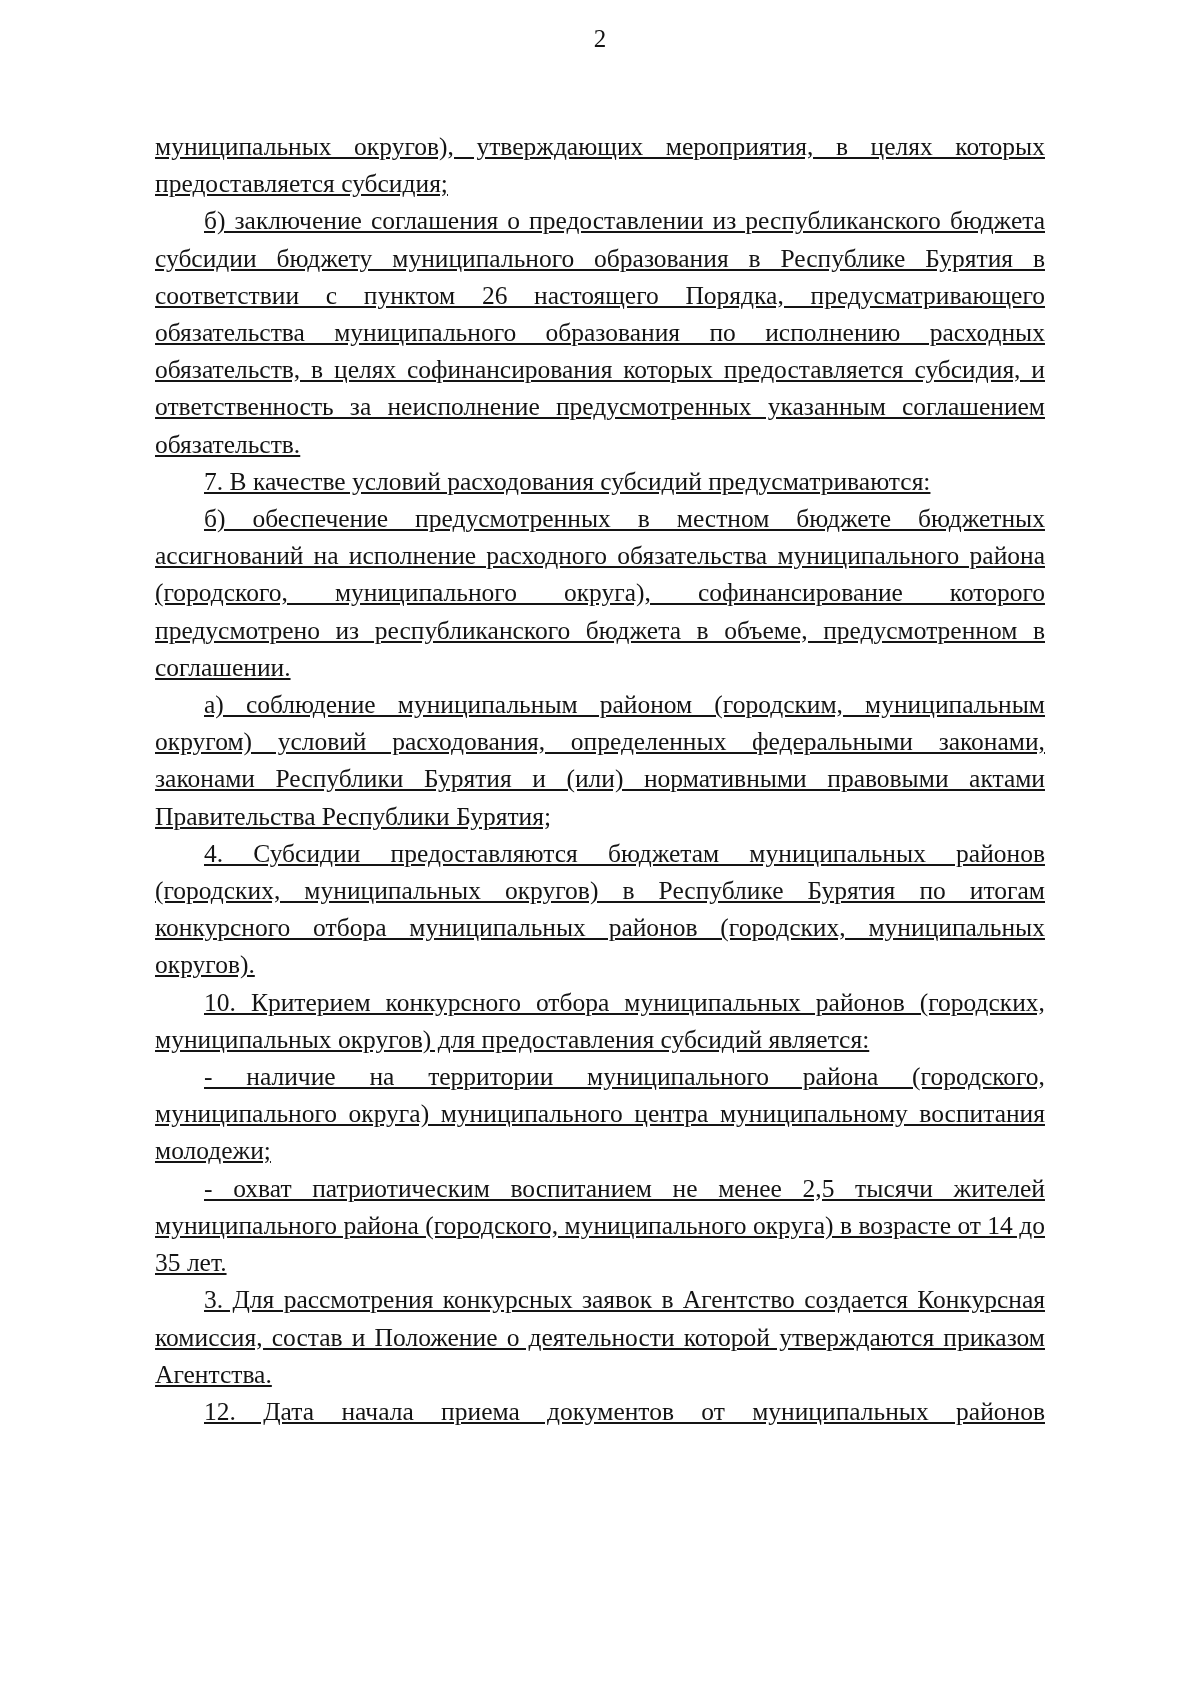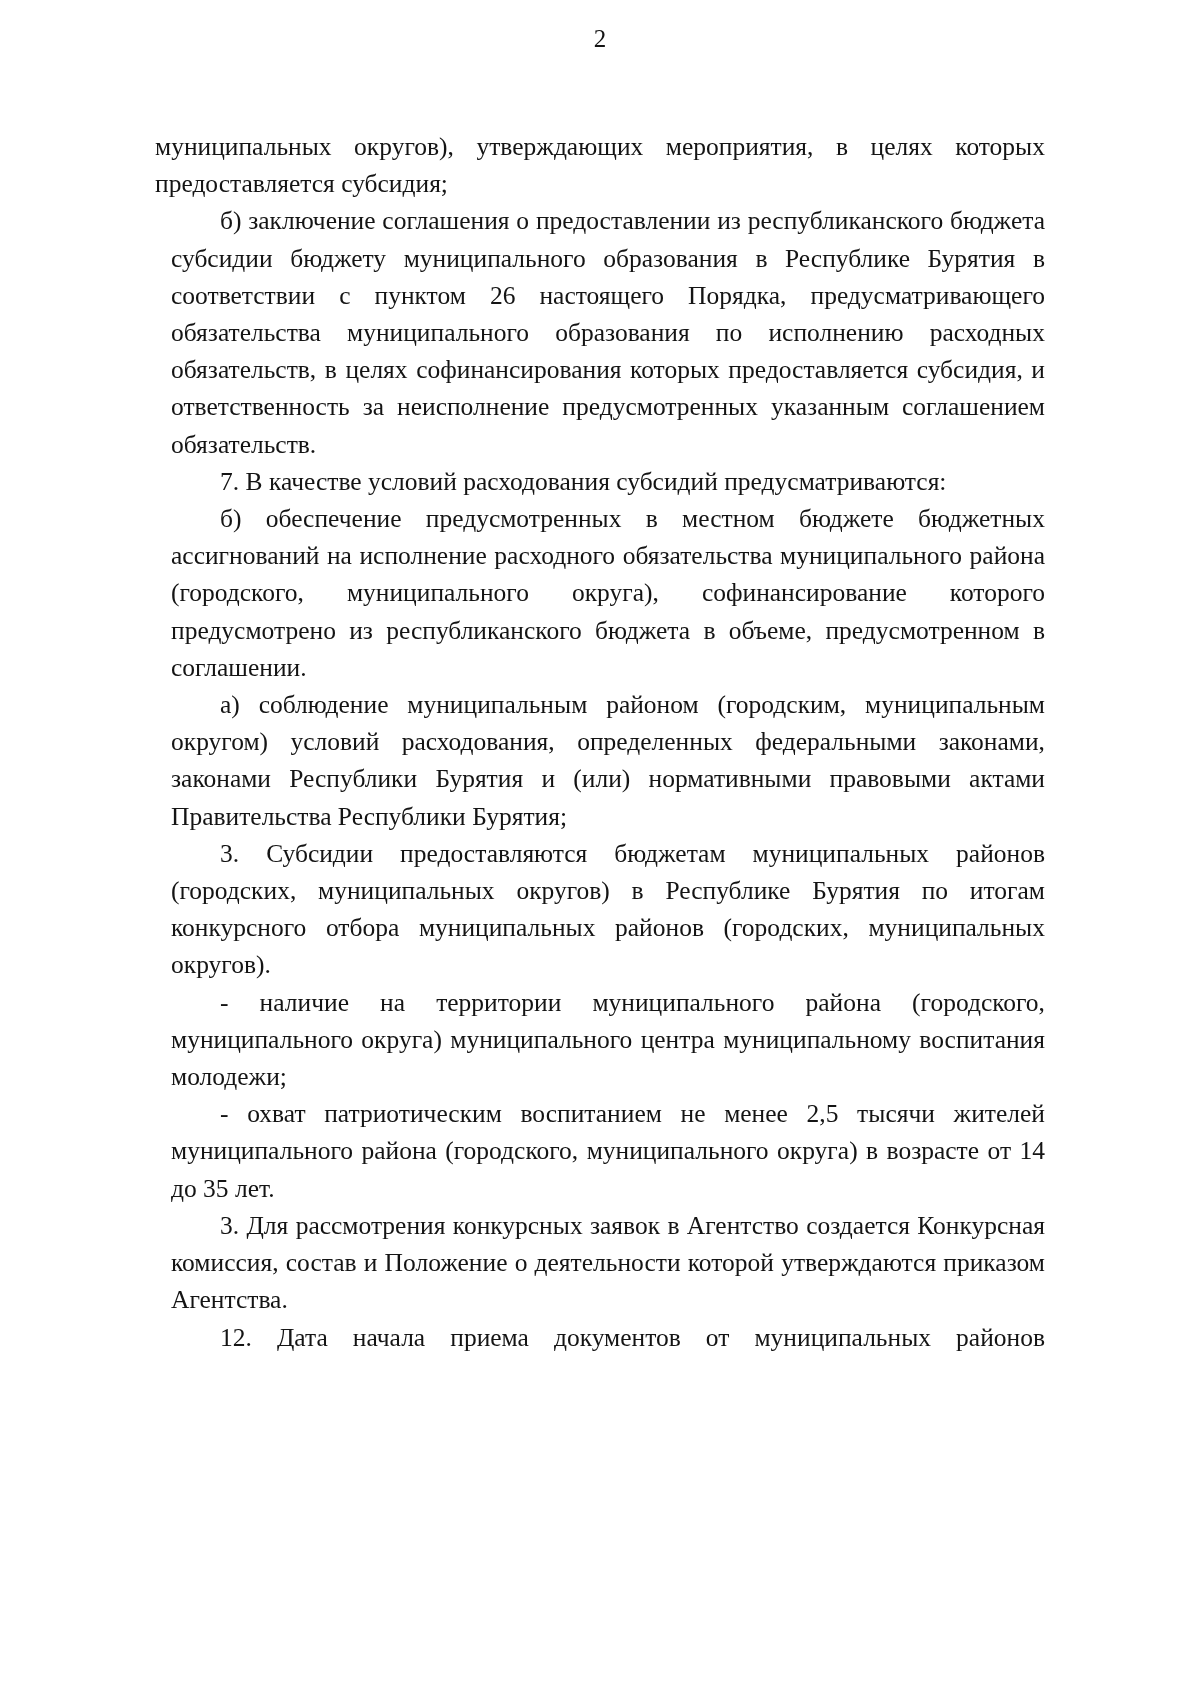--- a/index.html
+++ b/index.html
@@ -32,24 +32,24 @@
     left: 155px;
     width: 890px;
     font-size: 25.5px;
     line-height: 37.2px;
     text-align: justify;
     text-justify: inter-word;
   }
   .body-text p {
     margin: 0;
     text-indent: 0;
+    text-decoration: underline;
   }
   .body-text p.indent {
     text-indent: 49px;
-    margin-left: 16px;
   }
   
   .just-all {
     text-align: justify;
     text-align-last: justify;
   }
   .just-left-last {
     text-align: justify;
     text-align-last: left;
   }
@@ -68,22 +68,23 @@
     <p class="indent just-left-last">б) заключение соглашения о предоставлении из республиканского бюджета субсидии бюджету муниципального образования в Республике Бурятия в соответствии с пунктом 26 настоящего Порядка, предусматривающего обязательства муниципального образования по исполнению расходных обязательств, в целях софинансирования которых предоставляется субсидия, и ответственность за неисполнение предусмотренных указанным соглашением обязательств.</p>
 
 
     <p class="indent just-left-last">7. В качестве условий расходования субсидий предусматриваются:</p>
 
     <p class="indent just-left-last">б) обеспечение предусмотренных в местном бюджете бюджетных ассигнований на исполнение расходного обязательства муниципального района (городского, муниципального округа), софинансирование которого предусмотрено из республиканского бюджета в объеме, предусмотренном в соглашении.</p>
 
     <p class="indent just-left-last">а) соблюдение муниципальным районом (городским, муниципальным округом) условий расходования, определенных федеральными законами, законами Республики Бурятия и (или) нормативными правовыми актами Правительства Республики Бурятия;</p>
 
 
-    <p class="indent just-left-last">3. Субсидии предоставляются бюджетам муниципальных районов (городских, муниципальных округов) в Республике Бурятия по итогам конкурсного отбора муниципальных районов (городских, муниципальных округов).</p>
+    <p class="indent just-left-last">4. Субсидии предоставляются бюджетам муниципальных районов (городских, муниципальных округов) в Республике Бурятия по итогам конкурсного отбора муниципальных районов (городских, муниципальных округов).</p>
 
+    <p class="indent just-left-last">10. Критерием конкурсного отбора муниципальных районов (городских, муниципальных округов) для предоставления субсидий является:</p>
 
     <p class="indent just-left-last">- наличие на территории муниципального района (городского, муниципального округа) муниципального центра муниципальному воспитания молодежи;</p>
 
     <p class="indent just-left-last">- охват патриотическим воспитанием не менее 2,5 тысячи жителей муниципального района (городского, муниципального округа) в возрасте от 14 до 35 лет.</p>
 
     <p class="indent just-left-last">3. Для рассмотрения конкурсных заявок в Агентство создается Конкурсная комиссия, состав и Положение о деятельности которой утверждаются приказом Агентства.</p>
 
     <p class="indent just-all">12. Дата начала приема документов от муниципальных районов</p>
 
   </div>

